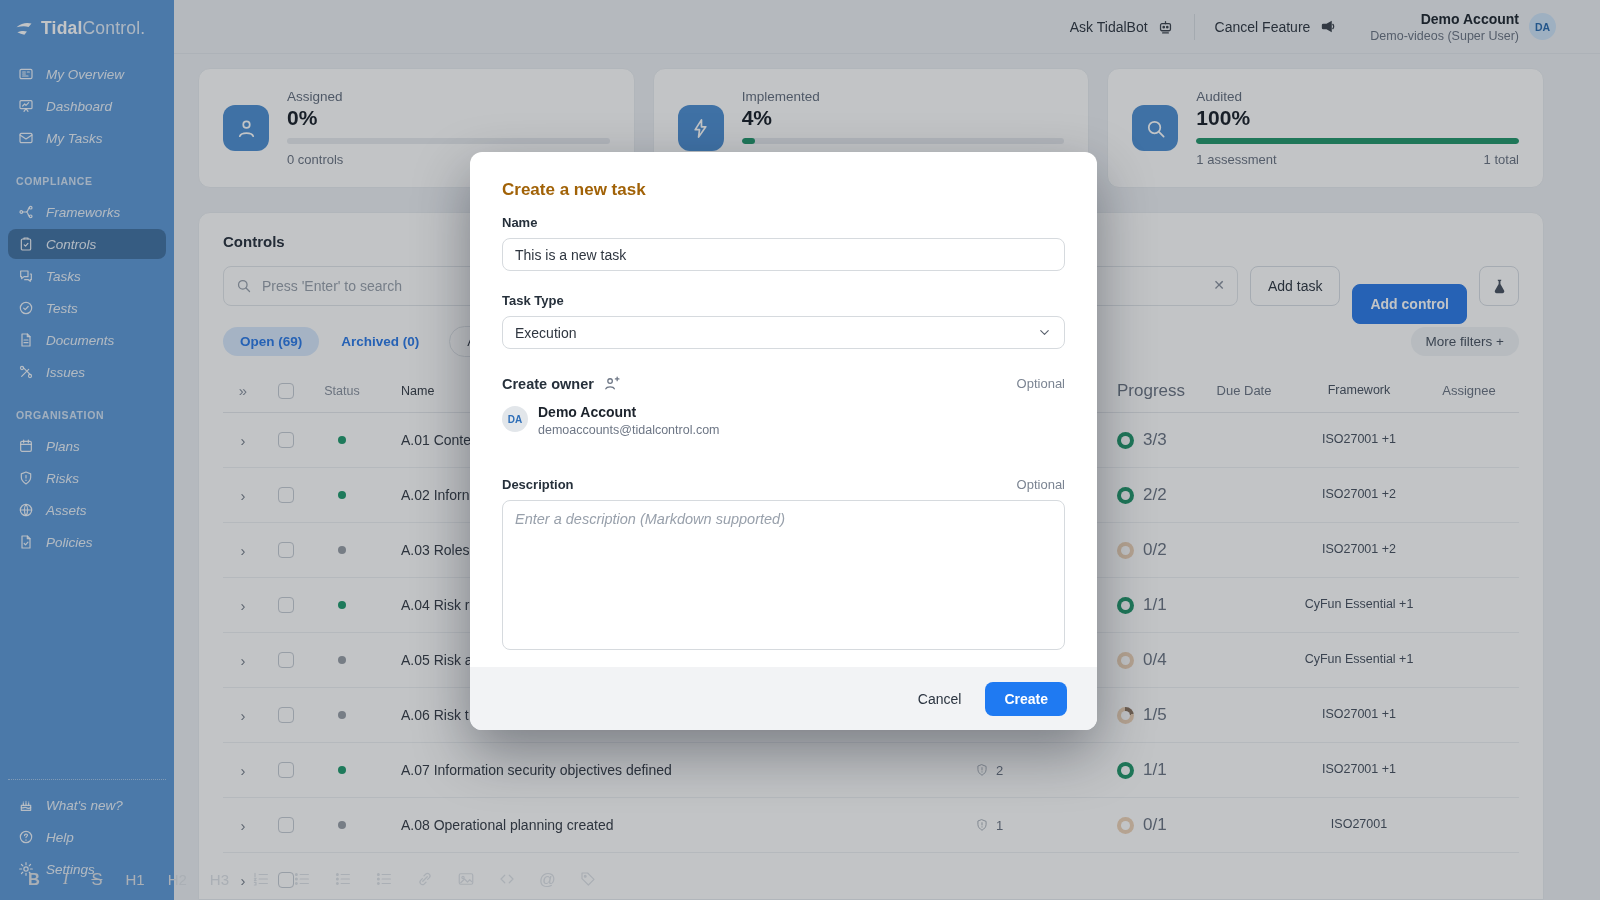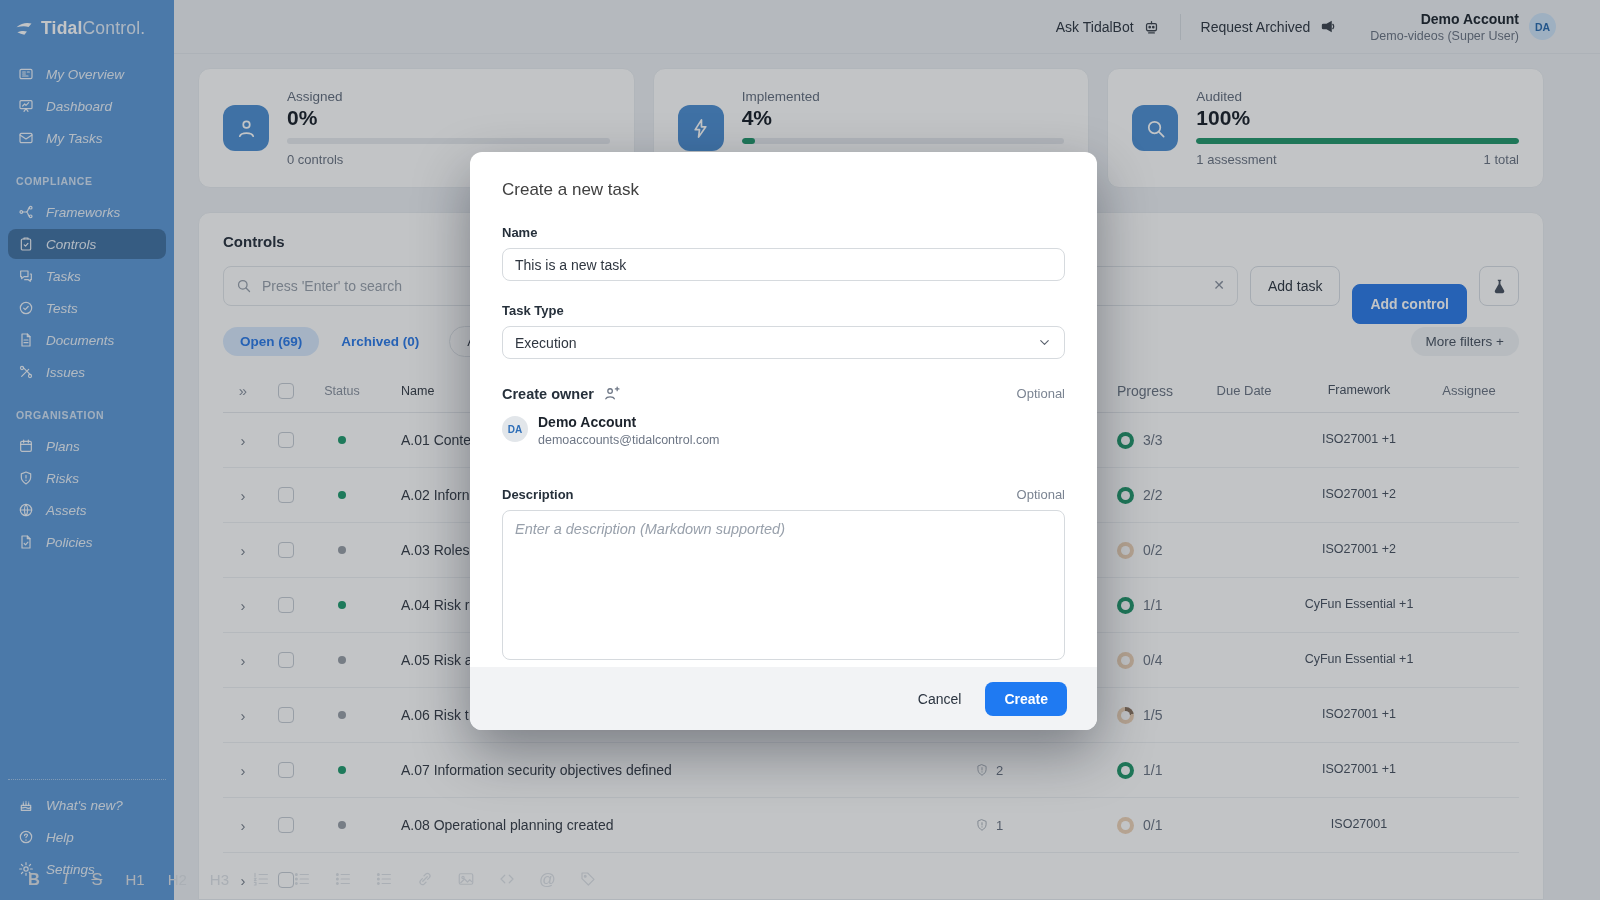--- a/index.html
+++ b/index.html
@@ -82,21 +82,21 @@
   .checkbox { width:16px; height:16px; border:1.5px solid #c6ccd4; border-radius:4px; background:#fff; display:inline-block; }
   .c-status { width:66px; display:flex; justify-content:center; }
   .dot { width:8px; height:8px; border-radius:50%; background:#9aa1a9; }
   .dot.green { background:#249d70; }
   .dot.gray { background:#9aa1a9; }
   .dot.none { visibility:hidden; }
   .c-name { flex:1; padding-left:26px; color:#3a414b; white-space:nowrap; overflow:hidden; }
   .c-risks { width:200px; display:flex; align-items:center; justify-content:center; gap:7px; color:#6d7685; font-size:13px; }
   .c-risks .shield svg { width:14px; height:14px; color:#a4abb5; }
   .c-risks.empty { visibility:hidden; }
-  .c-prog { width:100px; display:flex; align-items:center; gap:9px; padding-left:28px; color:#6d7685; font-size:14px; }
+  .c-prog { width:100px; display:flex; align-items:center; gap:9px; padding-left:28px; color:#6d7685; font-size:17px; }
   .ring { width:17px; height:17px; border-radius:50%; position:relative; background:#eed3b8; flex-shrink:0; }
   .ring.done { background:#26996e; }
   .ring.partial { background:conic-gradient(#8d7763 0 80deg, #eed3b8 80deg 360deg); }
   .ring.none { visibility:hidden; }
   .ring::after { content:""; position:absolute; inset:4px; background:#fff; border-radius:50%; }
   .c-due { width:110px; text-align:center; color:#6d7685; font-size:13px; }
   .c-fw { width:120px; text-align:center; color:#4b5563; font-size:12.5px; line-height:1.25; }
   .c-asg { width:100px; text-align:center; color:#6d7685; font-size:13px; }
 
   
@@ -104,21 +104,21 @@
   .mdi { font-size:16.5px; line-height:1; }
   .mdi.bold { font-weight:800; }
   .mdi.italic { font-style:italic; font-family:"Liberation Serif",serif; }
   .mdi.strikethrough { text-decoration:line-through; }
   .mdi.heading-1, .mdi.heading-2, .mdi.heading-3 { font-size:15px; font-weight:400; }
   .mdi svg { width:18px; height:18px; }
   .overlay { position:fixed; inset:0; background:rgba(13,18,28,.25); z-index:20; }
 
   
   .modal { position:absolute; left:470px; top:152px; width:627px; height:578px; background:#fff; border-radius:12px; z-index:30; box-shadow:0 22px 55px rgba(10,16,28,.38); padding:28px 32px; }
-  .m-title { font-size:17px; font-weight:400; color:#404040; margin-bottom:25px; }
+  .m-title { font-size:17px; font-weight:700; color:#a16207; margin-bottom:15px; }
   .m-label { font-size:13px; font-weight:700; color:#26303b; margin-bottom:8px; }
   .m-input { width:100%; height:33px; border:1px solid #d6dade; border-radius:8px; padding:0 12px; font-size:14px; font-family:"Liberation Sans",sans-serif; color:#2f3640; outline:none; }
   .m-field { margin-bottom:22px; }
   .m-select { width:100%; height:33px; border:1px solid #d6dade; border-radius:8px; padding:0 12px; display:flex; align-items:center; justify-content:space-between; font-size:14px; color:#2f3640; cursor:pointer; }
   .m-select svg { width:15px; height:15px; color:#59616d; }
   .m-row { display:flex; align-items:center; justify-content:space-between; margin-top:26px; }
   .m-row-label { display:flex; align-items:center; gap:9px; font-size:14.5px; font-weight:700; color:#26303b; }
   .m-row-label svg { width:17px; height:17px; color:#6d7685; }
   .optional { font-size:13px; color:#7b8492; font-weight:400; }
   .owner { display:flex; align-items:flex-start; gap:10px; margin-top:12px; }
@@ -332,21 +332,21 @@
             <svg viewBox="0 0 24 24" fill="none" stroke="currentColor" stroke-width="1.8" stroke-linecap="round" stroke-linejoin="round">
               <rect x="5" y="8" width="14" height="10" rx="2"></rect>
               <path d="M12 8V5M8 21h8"></path>
               <circle cx="9.5" cy="13" r="1" fill="currentColor"></circle>
               <circle cx="14.5" cy="13" r="1" fill="currentColor"></circle>
             </svg>
           </span>
       </div>
       <div class="tb-divider"></div>
       <div class="tb-link">
-        <span>Request Archived</span>
+        <span>Cancel Feature</span>
         <span class="tb-ic">
             <svg viewBox="0 0 24 24" fill="currentColor">
               <path d="M18 4v16l-7.5-4H6a2 2 0 01-2-2v-4a2 2 0 012-2h4.5z"></path>
               <path d="M19.5 9c1.6 1.2 1.6 4.8 0 6" stroke="currentColor" stroke-width="1.8" fill="none" stroke-linecap="round"></path>
             </svg>
           </span>
       </div>
       <div class="account">
         <div class="acct-text">
           <div class="acct-name">Demo Account</div>

